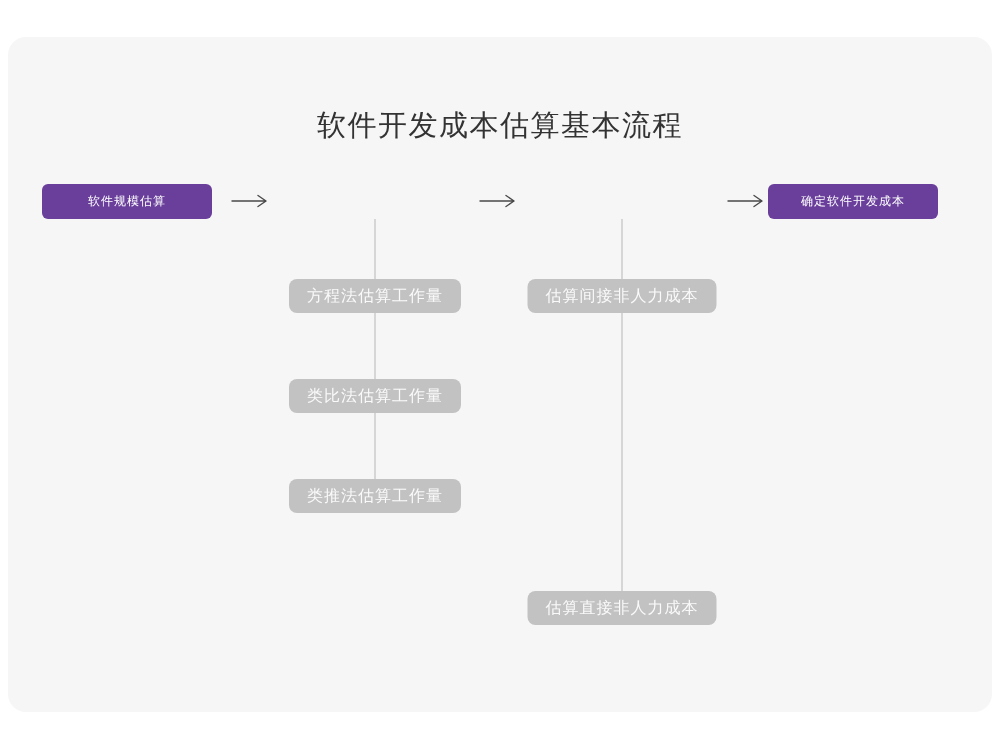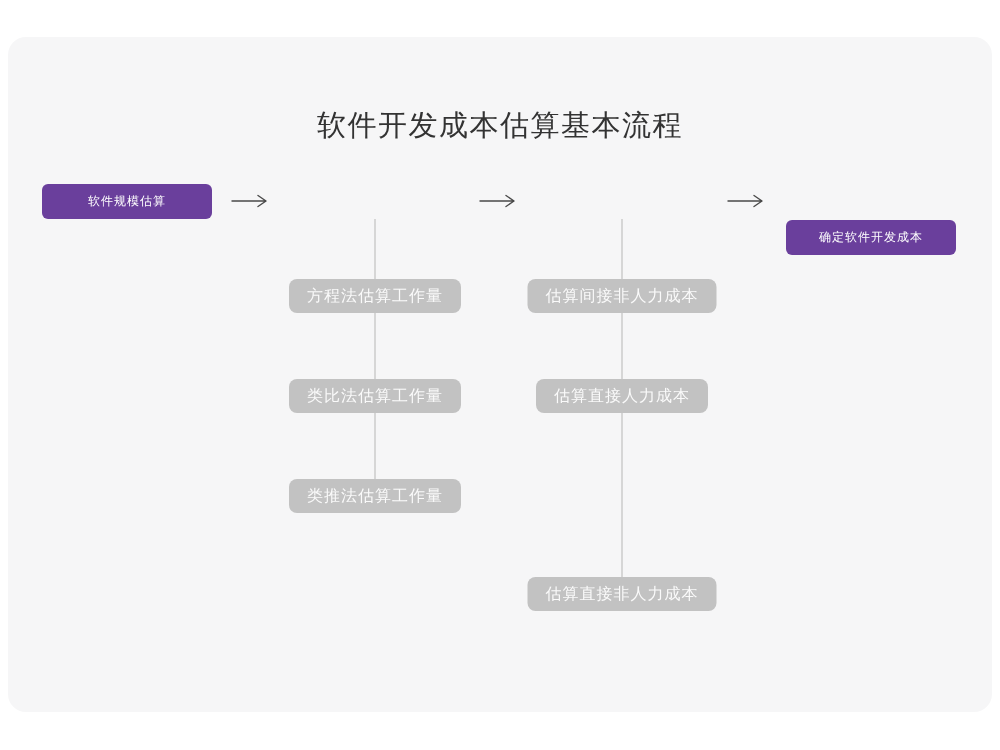--- a/index.html
+++ b/index.html
@@ -34,40 +34,40 @@
     border-radius: 6px;
     color: var(--primary-text, #ffffff);
     font-size: 12px; letter-spacing: 1px;
     display: flex; align-items: center; justify-content: center;
     white-space: nowrap;
     z-index: 2;
   }
   .pbox-1 { left: 42px; }
   .pbox-2 { left: 290px; }
   .pbox-3 { left: 538px; }
-  .pbox-4 { left: 786px; margin-top: 36px; }
+  .pbox-4 { left: 768px; }
 
   .gbox {
     position: absolute;
     height: 34px;
     background: var(--secondary, #c2c2c2);
     border-radius: 8px;
     color: var(--secondary-text, #fafafa);
     font-size: 16px; letter-spacing: 1px;
     display: flex; align-items: center; justify-content: center;
     padding: 0 18px; white-space: nowrap;
     transform: translateX(-50%);
     z-index: 2;
   }
   .colA { left: 375px; }
   .colB { left: 622px; }
   .row1 { top: 279px; }
   .row2 { top: 379px; }
   .row3 { top: 479px; }
-  .row4 { top: 577px; }
+  .row4 { top: 591px; }
 
   .vline {
     position: absolute; width: 2px;
     background: var(--connector, #d6d6d6);
     z-index: 1;
   }
   .vline-a { left: 374px; top: 219px; height: 277px; }
   .vline-b { left: 621px; top: 219px; height: 377px; }
 
   .arrow {
@@ -132,19 +132,16 @@
   <div class="gbox colA row2">
     <span>类比法估算工作量</span>
   </div>
   <div class="gbox colA row3">
     <span>类推法估算工作量</span>
   </div>
 
   <div class="gbox colB row1">
     <span>估算间接非人力成本</span>
   </div>
-  <div class="gbox colB row2">
-    <span>估算直接人力成本</span>
-  </div>
   <div class="gbox colB row4">
     <span>估算直接非人力成本</span>
   </div>
 </div>
 
 </body></html>

